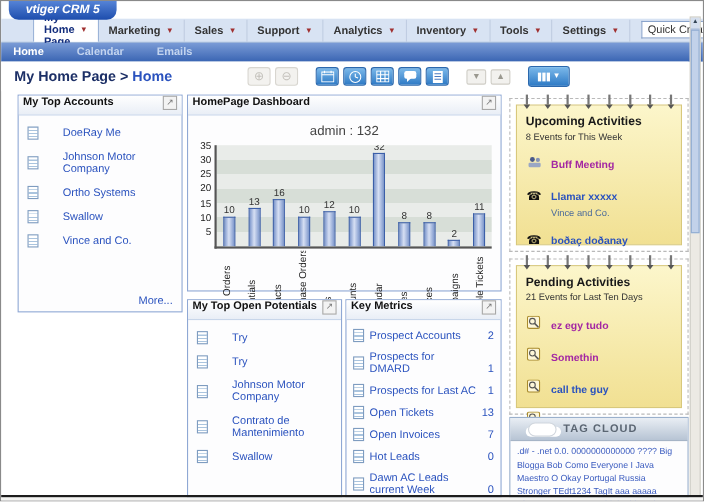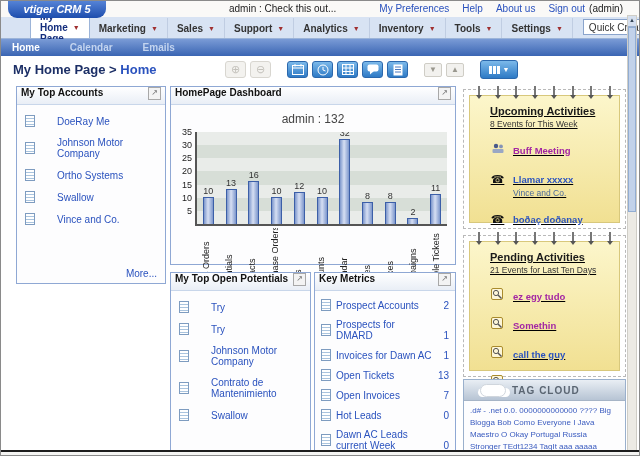--- a/index.html
+++ b/index.html
@@ -72,21 +72,21 @@
   .slot{flex:1;display:flex;flex-direction:column;align-items:center;justify-content:flex-end;}
   .bval{font-size:9px;color:#333;line-height:11px;}
   .bar{width:9px;border:1px solid #3c5fa8;border-bottom:none;
     background:linear-gradient(90deg,#7d97cc,#d6dff3 45%,#7d97cc);}
   .xlabels{display:flex;margin-top:2px;}
   .xlab{flex:1;height:66px;display:flex;justify-content:center;overflow:hidden;}
   .xlab span{writing-mode:vertical-rl;transform:rotate(180deg);font-size:9px;color:#222;white-space:nowrap;}
   
   .note-outer{position:absolute;background:#fff;border:1px dashed #b9b9b9;padding:5px;box-sizing:border-box;}
   .note{position:relative;height:100%;box-sizing:border-box;background:linear-gradient(#fcf6cb,#f1e092);
-    border:1px solid #d8c87c;padding:9px 20px 4px;text-decoration:underline;}
+    border:1px solid #d8c87c;padding:9px 8px 4px;}
   .pins{position:absolute;top:-10px;left:8px;right:8px;display:flex;justify-content:space-between;}
   .pin{width:2px;height:9px;background:#777;position:relative;}
   .pin::after{content:"";position:absolute;bottom:-4px;left:-2px;border-left:3px solid transparent;
     border-right:3px solid transparent;border-top:4px solid #555;}
   .note-title{font-size:11px;font-weight:bold;color:#1a1a1a;}
   .note-sub{font-size:8.5px;color:#333;margin-top:2px;}
   .act-row{display:flex;gap:8px;margin-top:11px;align-items:flex-start;}
   .act-icon{flex:0 0 15px;text-align:center;}
   .ic-phone{font-size:11px;color:#111;line-height:11px;}
   .act-label{font-size:9.5px;font-weight:bold;cursor:pointer;}
@@ -106,30 +106,20 @@
     text-align:center;line-height:9px;cursor:pointer;}
   .sb-thumb{position:absolute;left:0;right:0;top:11px;height:185px;background:#c2d2ea;border:1px solid #92add2;box-sizing:border-box;cursor:grab;}
   .bottom-line{position:absolute;left:0;right:0;bottom:3px;height:2px;background:#1c1c1c;z-index:9;}
   .bottom-pad{position:absolute;left:0;right:0;bottom:0;height:3px;background:#f4f4f2;z-index:8;}
 </style>
 </head>
 <body>
 
 <div id="screen">
 
-  <div class="topbar">
-    <div class="topbar-msg">admin : Check this out...</div>
-    <div class="topbar-links">
-      <span class="toplink">My Preferences</span>
-      <span class="toplink">Help</span>
-      <span class="toplink">About us</span>
-      <span class="toplink">Sign out</span>
-      <span class="signout-suffix">(admin)</span>
-    </div>
-  </div>
   <div class="logo">vtiger CRM 5</div>
 
   <div class="navtabs">
     <div id="nav-tabs" style="display:flex;align-items:flex-end;">
         <div class="tab active">
           <span>My Home Page</span>
           <span class="tab-arrow">▼</span>
         </div>
         <div class="tab">
           <span>Marketing</span>
@@ -411,21 +401,21 @@
         <div class="metric-row">
           <span class="metric-left">
             <span class="doc-icon"></span>
             <span class="blue-link">Prospects for DMARD</span>
           </span>
           <span class="metric-val">1</span>
         </div>
         <div class="metric-row">
           <span class="metric-left">
             <span class="doc-icon"></span>
-            <span class="blue-link">Invoices for Dawn AC</span>
+            <span class="blue-link">Prospects for Last AC</span>
           </span>
           <span class="metric-val">1</span>
         </div>
         <div class="metric-row">
           <span class="metric-left">
             <span class="doc-icon"></span>
             <span class="blue-link">Open Tickets</span>
           </span>
           <span class="metric-val">13</span>
         </div>

